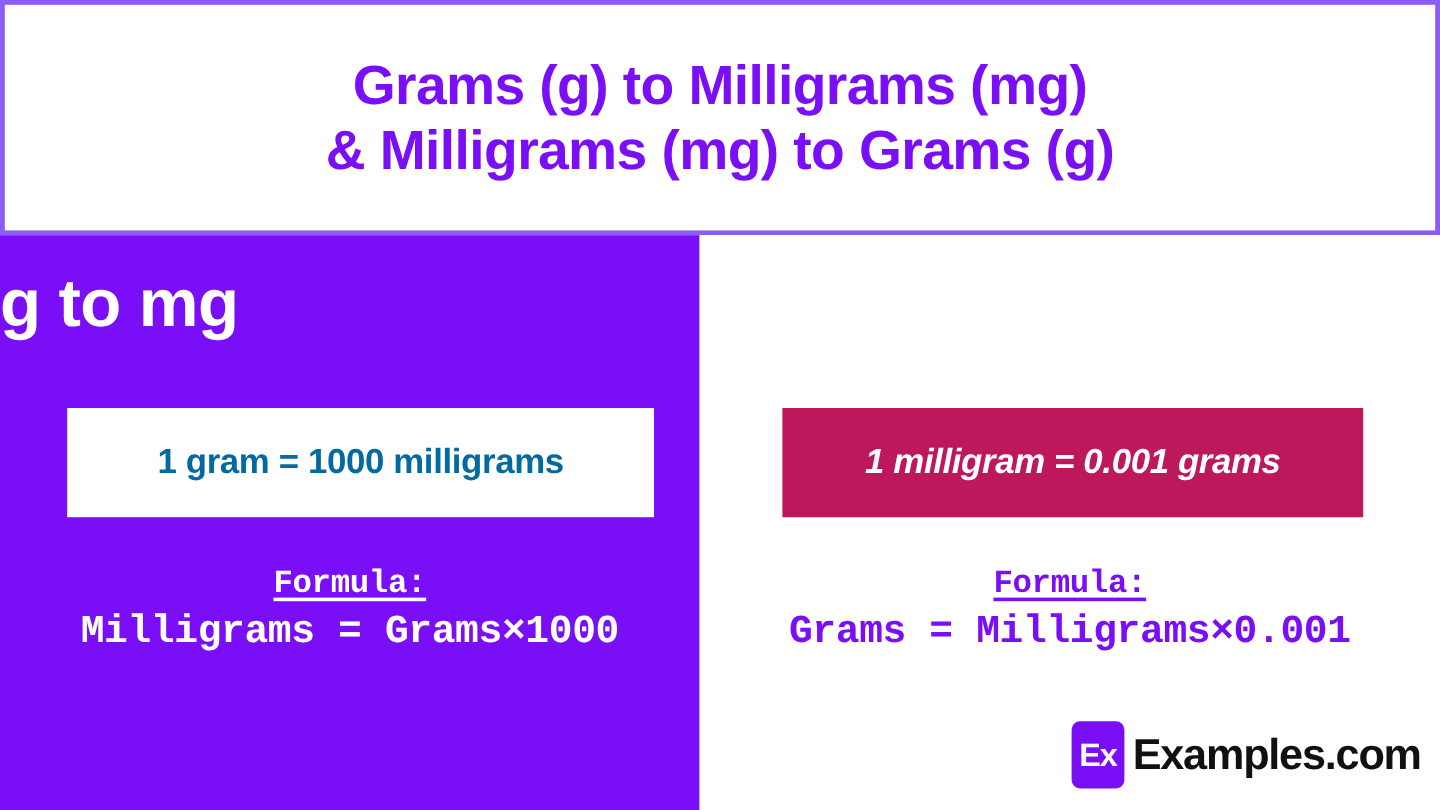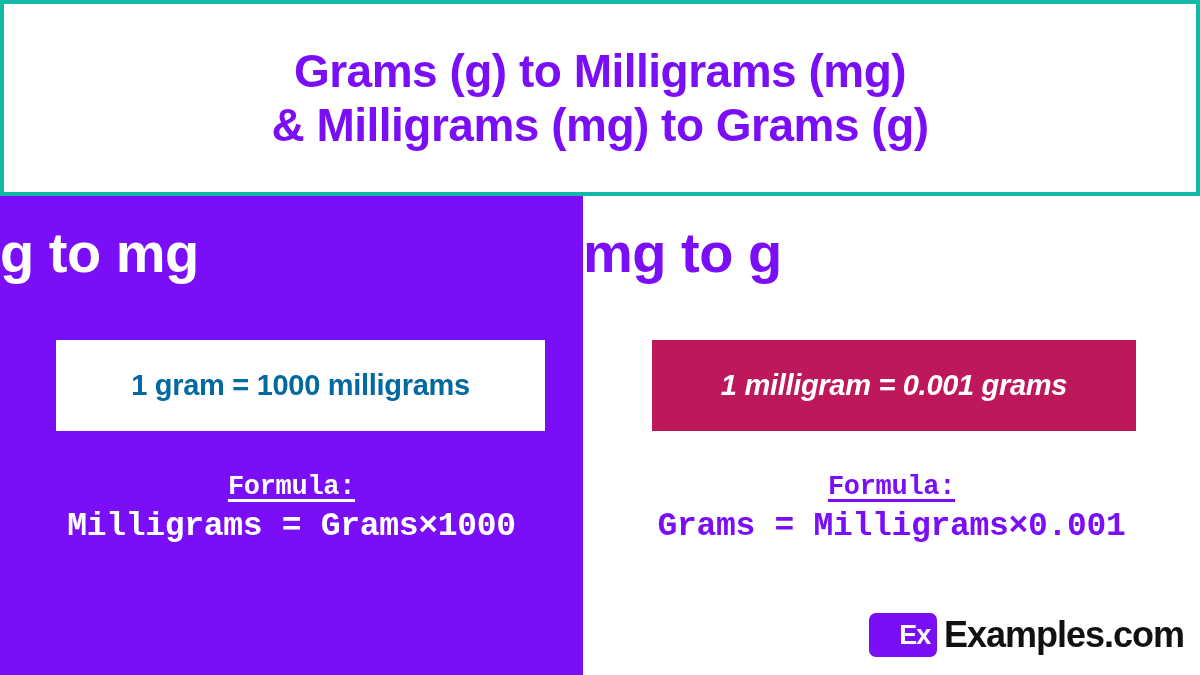--- a/index.html
+++ b/index.html
@@ -22,21 +22,21 @@
   }
 
   
   .header-box {
     position: absolute;
     left: 0;
     top: 0;
     width: 1200px;
     height: 196px;
     box-sizing: border-box;
-    border: 4px solid #14b8a6;
+    border: 4px solid #8b5cf6;
     background: #ffffff;
     display: flex;
     flex-direction: column;
     align-items: center;
     justify-content: center;
   }
   .header-line {
     color: #7a0ff7;
     font-family: "Liberation Sans", sans-serif;
     font-weight: bold;
@@ -149,32 +149,31 @@
   .logo {
     position: absolute;
     right: 16px;
     bottom: 18px;
     display: flex;
     align-items: center;
     gap: 7px;
   }
   .logo-mark {
     width: 44px;
-    height: 44px;
+    height: 56px;
     border-radius: 7px;
     background: #7a0ff7;
     color: #ffffff;
     display: flex;
     align-items: center;
     justify-content: center;
     font-family: "Liberation Sans", sans-serif;
     font-weight: bold;
     font-size: 27px;
     letter-spacing: -1px;
-    padding-left: 24px;
   }
   .logo-text {
     font-family: "Liberation Sans", sans-serif;
     font-weight: bold;
     font-size: 36px;
     color: #111111;
     letter-spacing: -1px;
   }
 </style>
 </head>
@@ -194,21 +193,20 @@
       <div class="fact-box fact-box-left">
         <span>1 gram = 1000 milligrams</span>
       </div>
       <div class="formula-block">
         <div><span class="formula-label">Formula:</span></div>
         <div class="formula-expr">Milligrams = Grams×1000</div>
       </div>
     </div>
 
     <div class="panel panel-right">
-      <div class="panel-heading">mg to g</div>
       <div class="fact-box fact-box-right">
         <span>1 milligram = 0.001 grams</span>
       </div>
       <div class="formula-block">
         <div><span class="formula-label">Formula: </span></div>
         <div class="formula-expr">Grams = Milligrams×0.001</div>
       </div>
     </div>
 
   </div>

